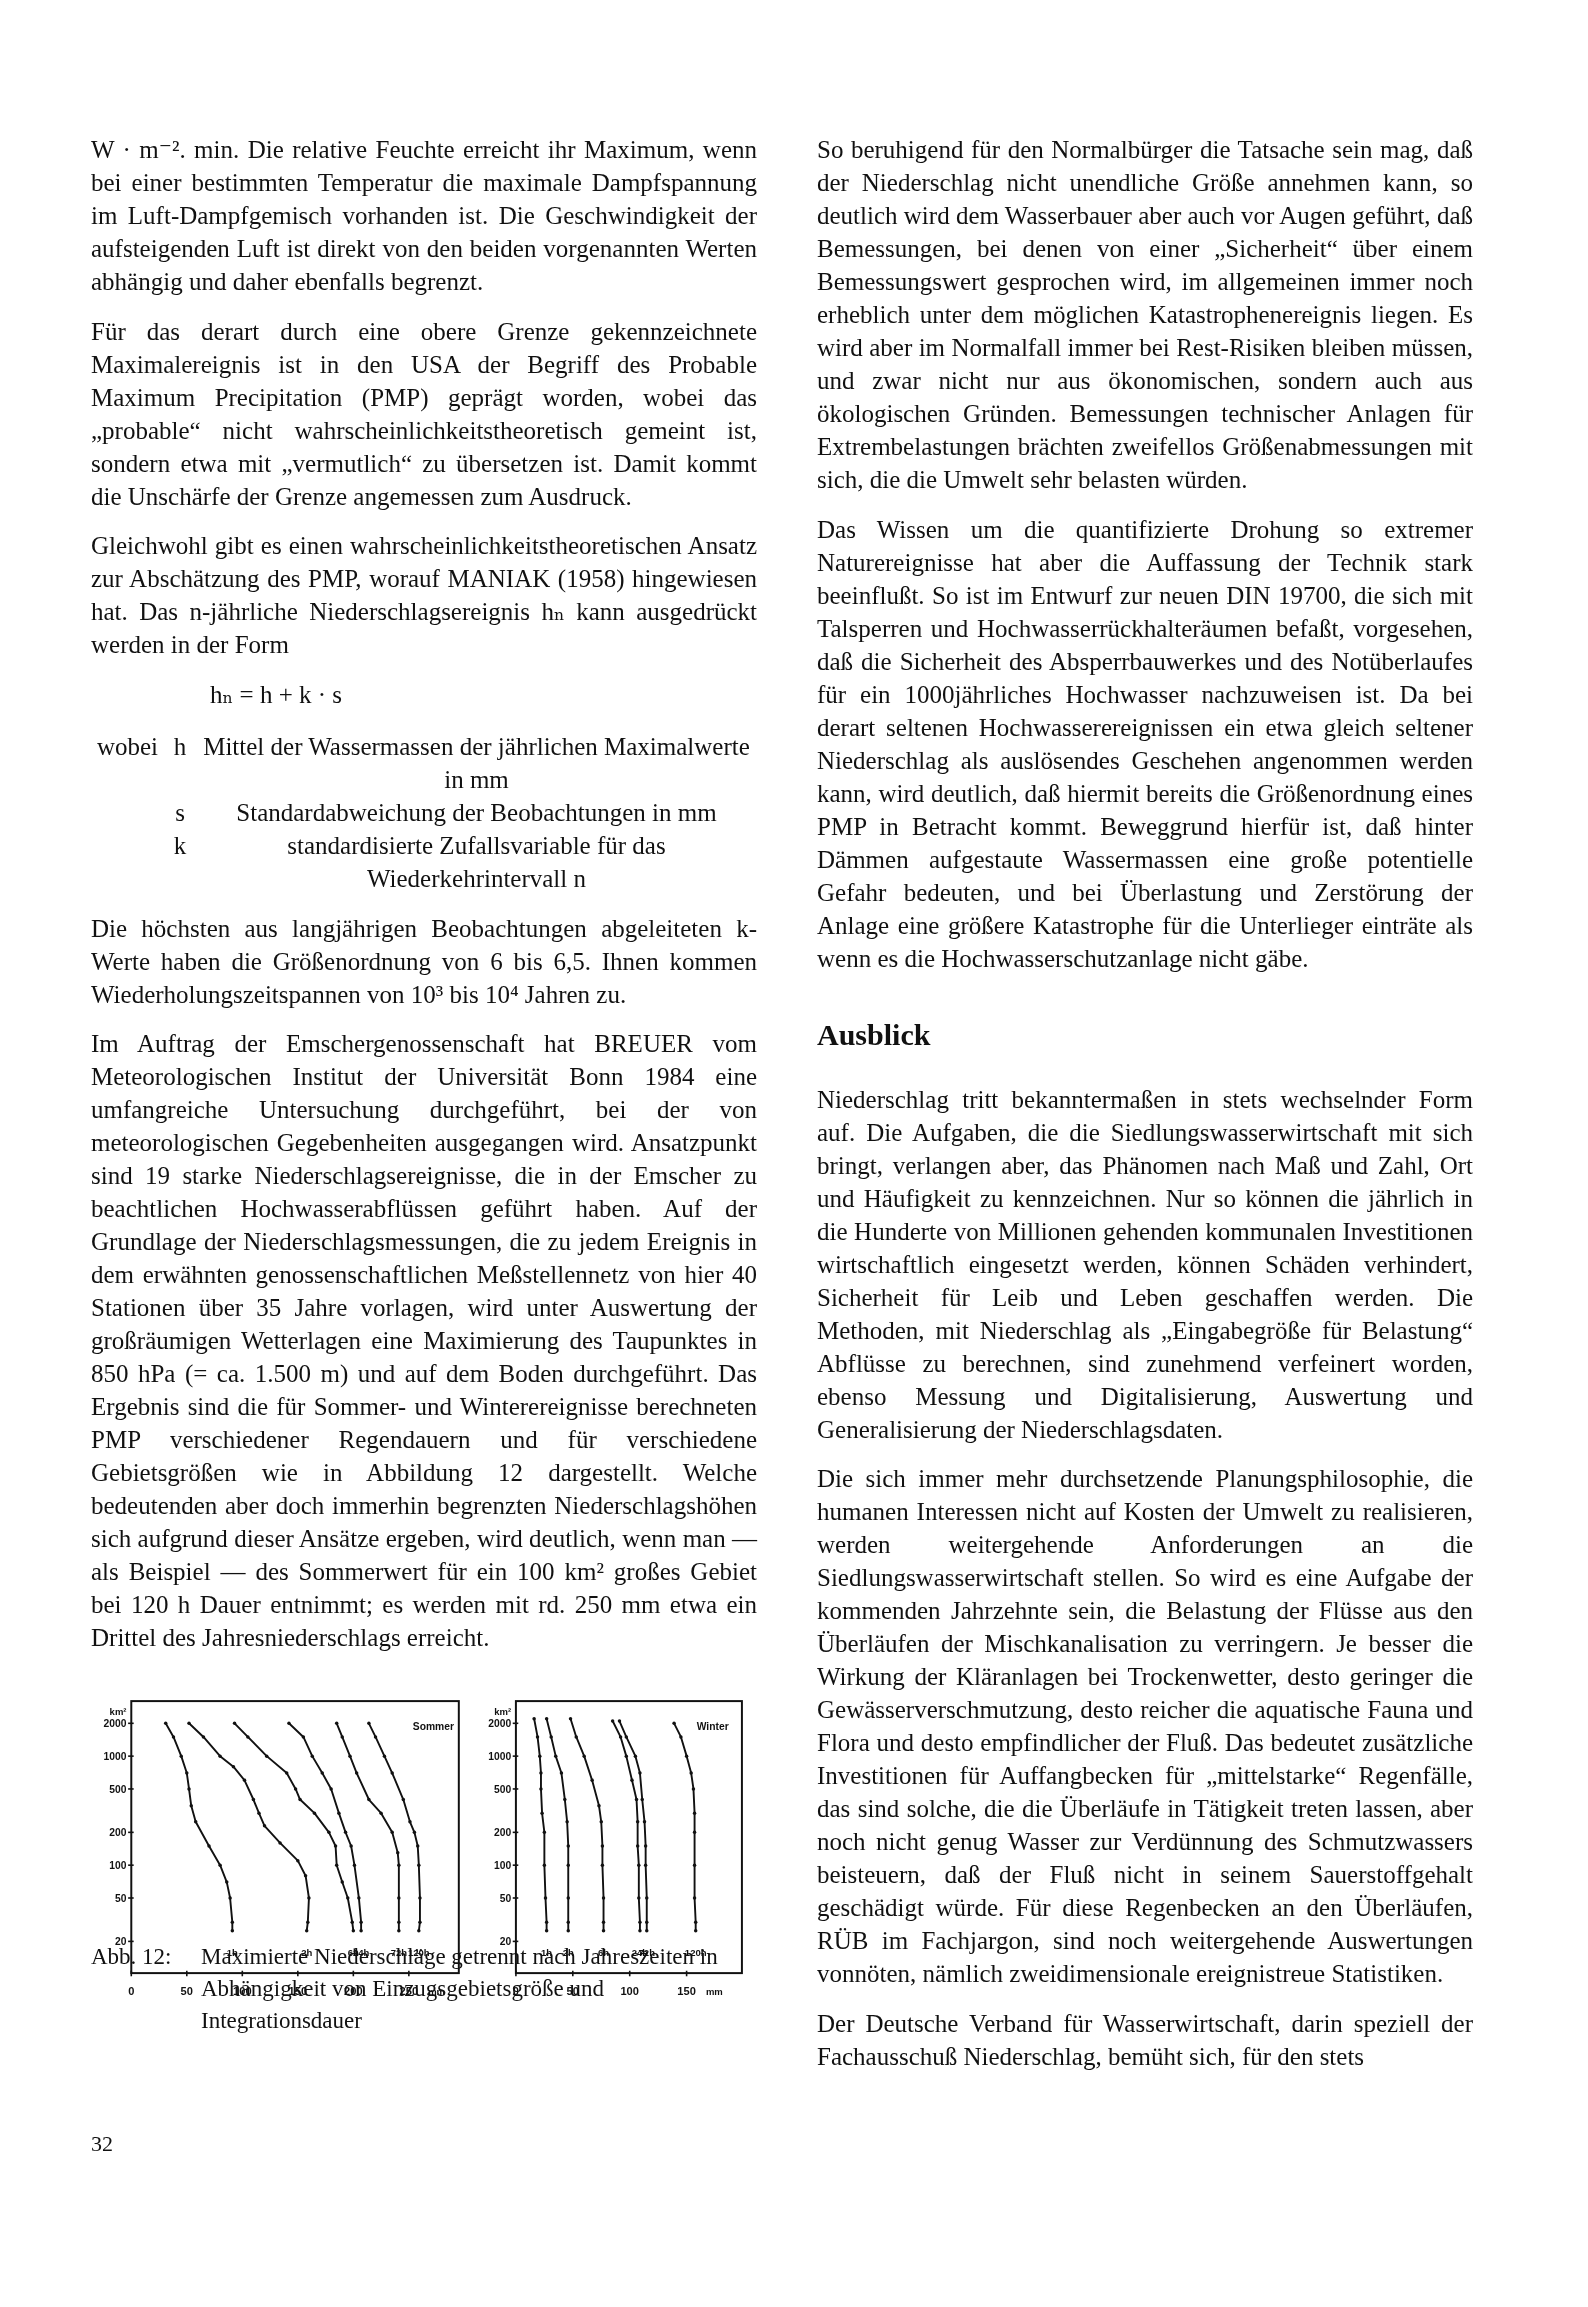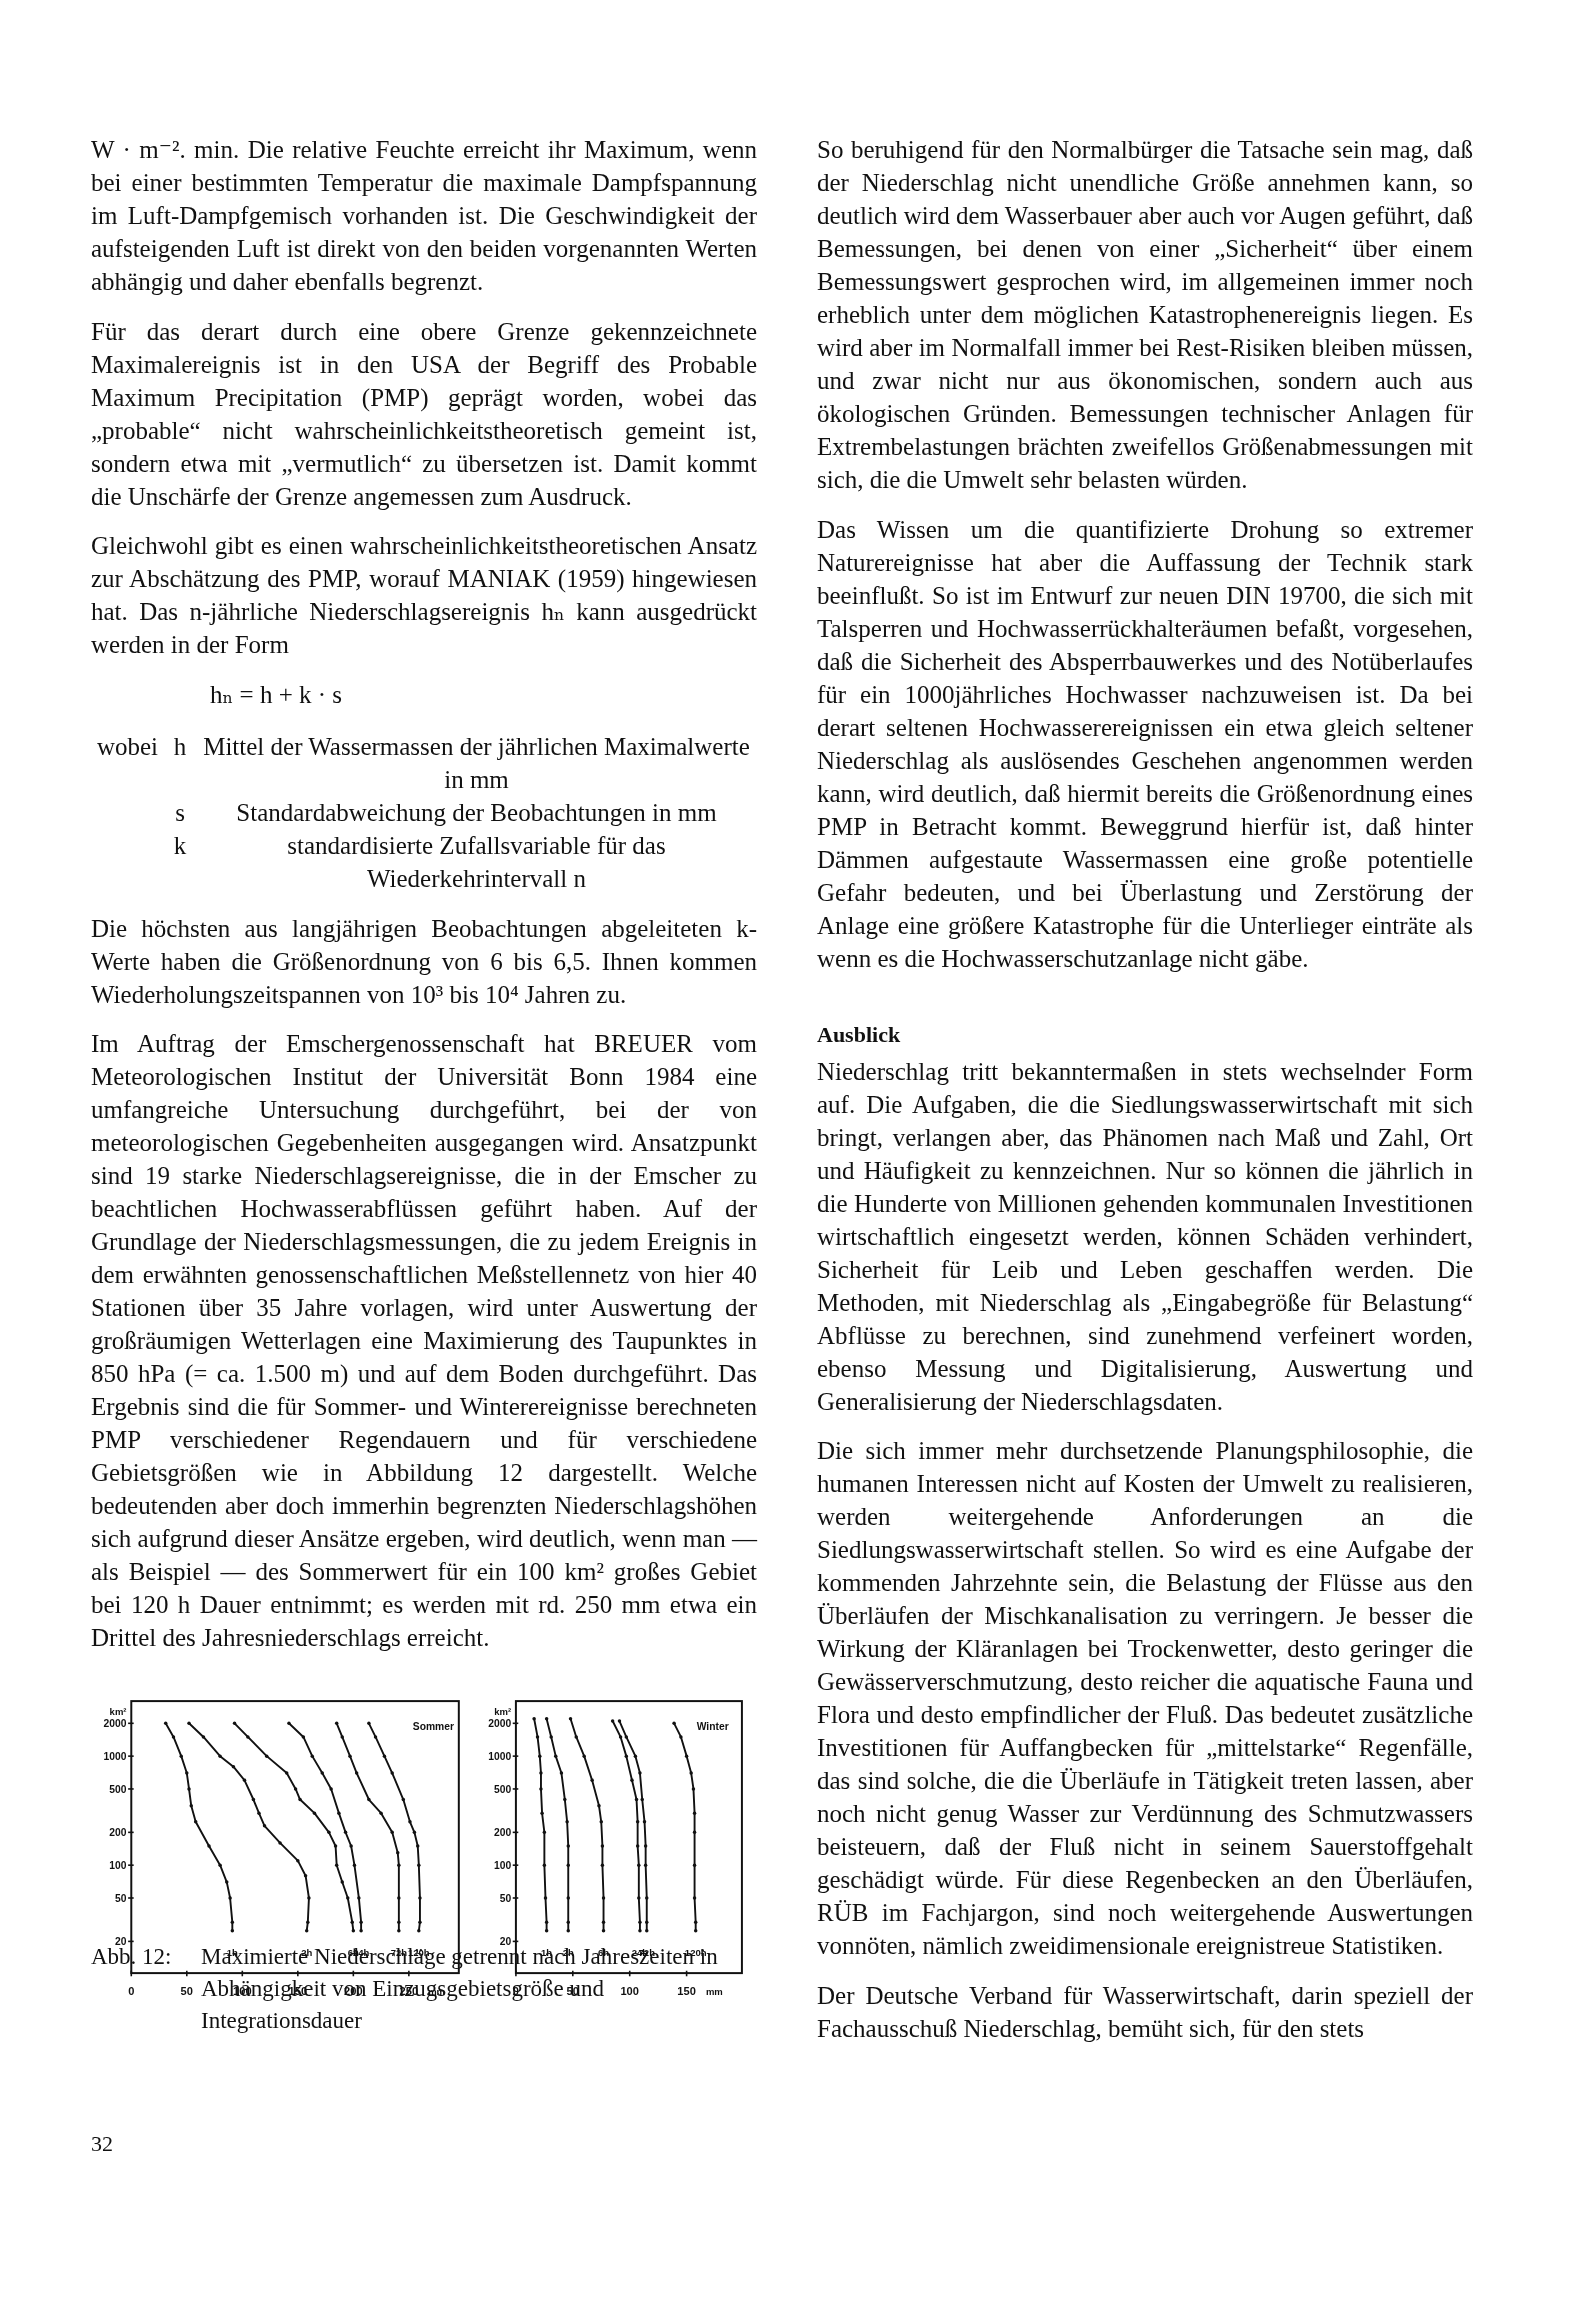--- a/index.html
+++ b/index.html
@@ -7,33 +7,33 @@
          font-family:"Liberation Serif", "DejaVu Serif", serif; color:#111; }
   .col { position:absolute; top:133px; font-size:25px; line-height:33px; text-align:justify; }
   .col p { margin:0 0 16.7px 0; hyphens:none; }
   #left { left:91px; width:666px; }
   #right { left:817px; width:656px; }
   .formula { margin:11px 0 19px 119px; }
   .def { display:grid; grid-template-columns:73px 32px 1fr; margin:0 0 16.7px 0; text-align:center; }
   .def .lbl { grid-column:1; }
   .def .sym { grid-column:2; }
   .def .txt { grid-column:3; }
-  h3.heading { font-size:22px; font-weight:bold; margin:44px 0 4px 0; line-height:32px; }
+  h3.heading { font-size:30px; font-weight:bold; margin:44px 0 32px 0; line-height:32px; }
   #figure { position:absolute; left:91px; top:1690px; width:715px; height:341px; }
   #figure svg text { font-family:"Liberation Sans", "DejaVu Sans", sans-serif; font-weight:bold; fill:#111; }
   #caption { position:absolute; left:91px; top:1933px; width:667px; font-size:23px; line-height:32px; display:grid; grid-template-columns:110px 1fr;margin-top:8px; }
   #page-number { position:absolute; left:91px; top:2131px; font-size:22px; }
 </style>
 </head>
 <body>
 
 <div id="left" class="col">
   <p>W · m⁻². min. Die relative Feuchte erreicht ihr Maximum, wenn bei einer bestimmten Temperatur die maximale Dampfspannung im Luft-Dampfgemisch vorhanden ist. Die Geschwindigkeit der aufsteigenden Luft ist direkt von den beiden vorgenannten Werten abhängig und daher ebenfalls begrenzt.</p>
   <p>Für das derart durch eine obere Grenze gekennzeichnete Maximalereignis ist in den USA der Begriff des Probable Maximum Precipitation (PMP) geprägt worden, wobei das „probable“ nicht wahrscheinlichkeitstheoretisch gemeint ist, sondern etwa mit „vermutlich“ zu übersetzen ist. Damit kommt die Unschärfe der Grenze angemessen zum Ausdruck.</p>
-  <p>Gleichwohl gibt es einen wahrscheinlichkeitstheoretischen Ansatz zur Abschätzung des PMP, worauf MANIAK (1959) hingewiesen hat. Das n-jährliche Niederschlagsereignis hₙ kann ausgedrückt werden in der Form</p>
+  <p>Gleichwohl gibt es einen wahrscheinlichkeitstheoretischen Ansatz zur Abschätzung des PMP, worauf MANIAK (1958) hingewiesen hat. Das n-jährliche Niederschlagsereignis hₙ kann ausgedrückt werden in der Form</p>
   <div class="formula">hₙ = h + k · s</div>
   <div class="def">
     <span class="lbl">wobei</span>
     <span class="sym">h</span>
     <span class="txt">Mittel der Wassermassen der jährlichen Maximalwerte in mm</span>
     <span class="sym">s</span>
     <span class="txt">Standardabweichung der Beobachtungen in mm</span>
     <span class="sym">k</span>
     <span class="txt">standardisierte Zufallsvariable für das Wiederkehrintervall n</span>
   </div>

